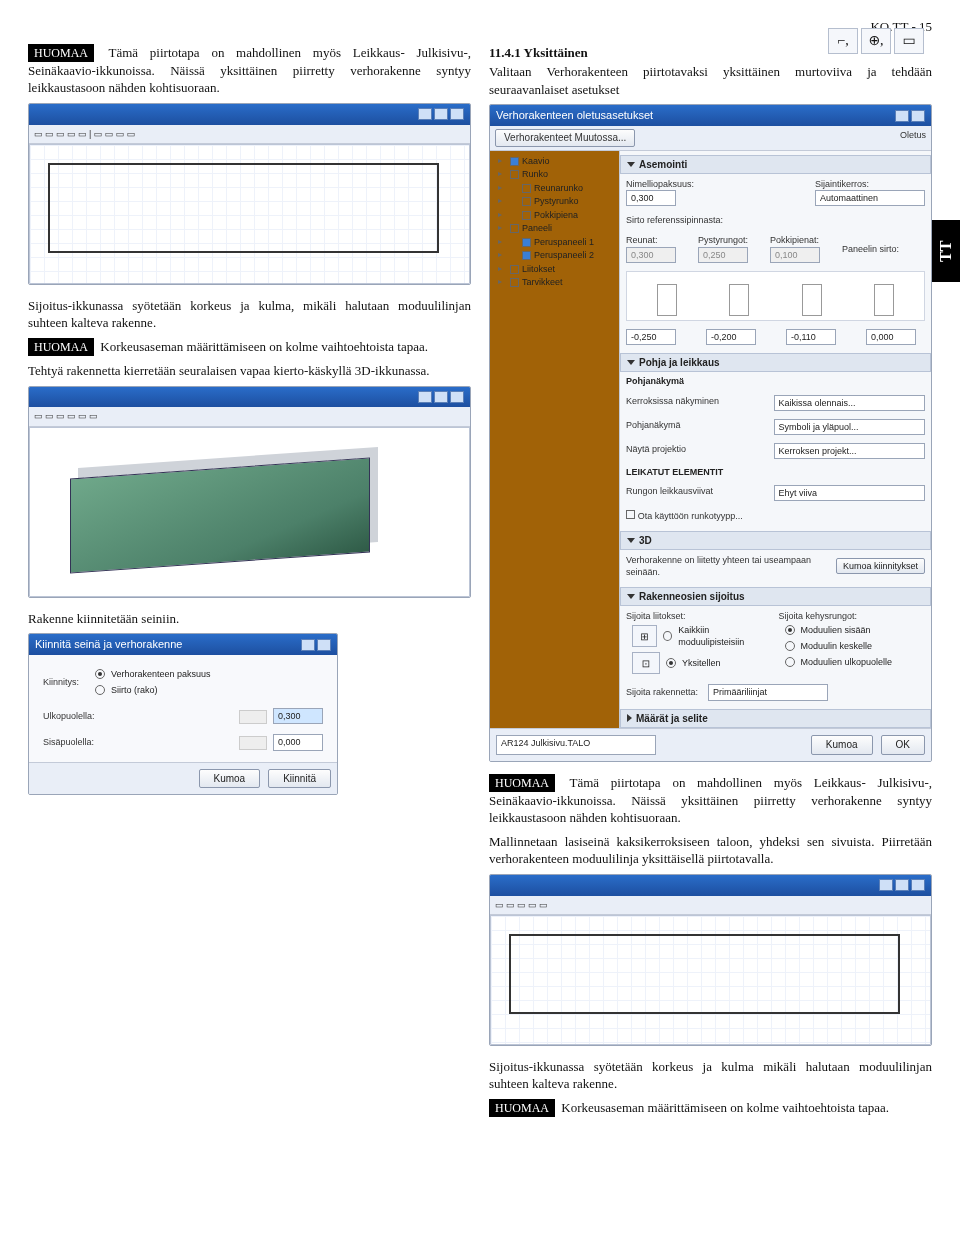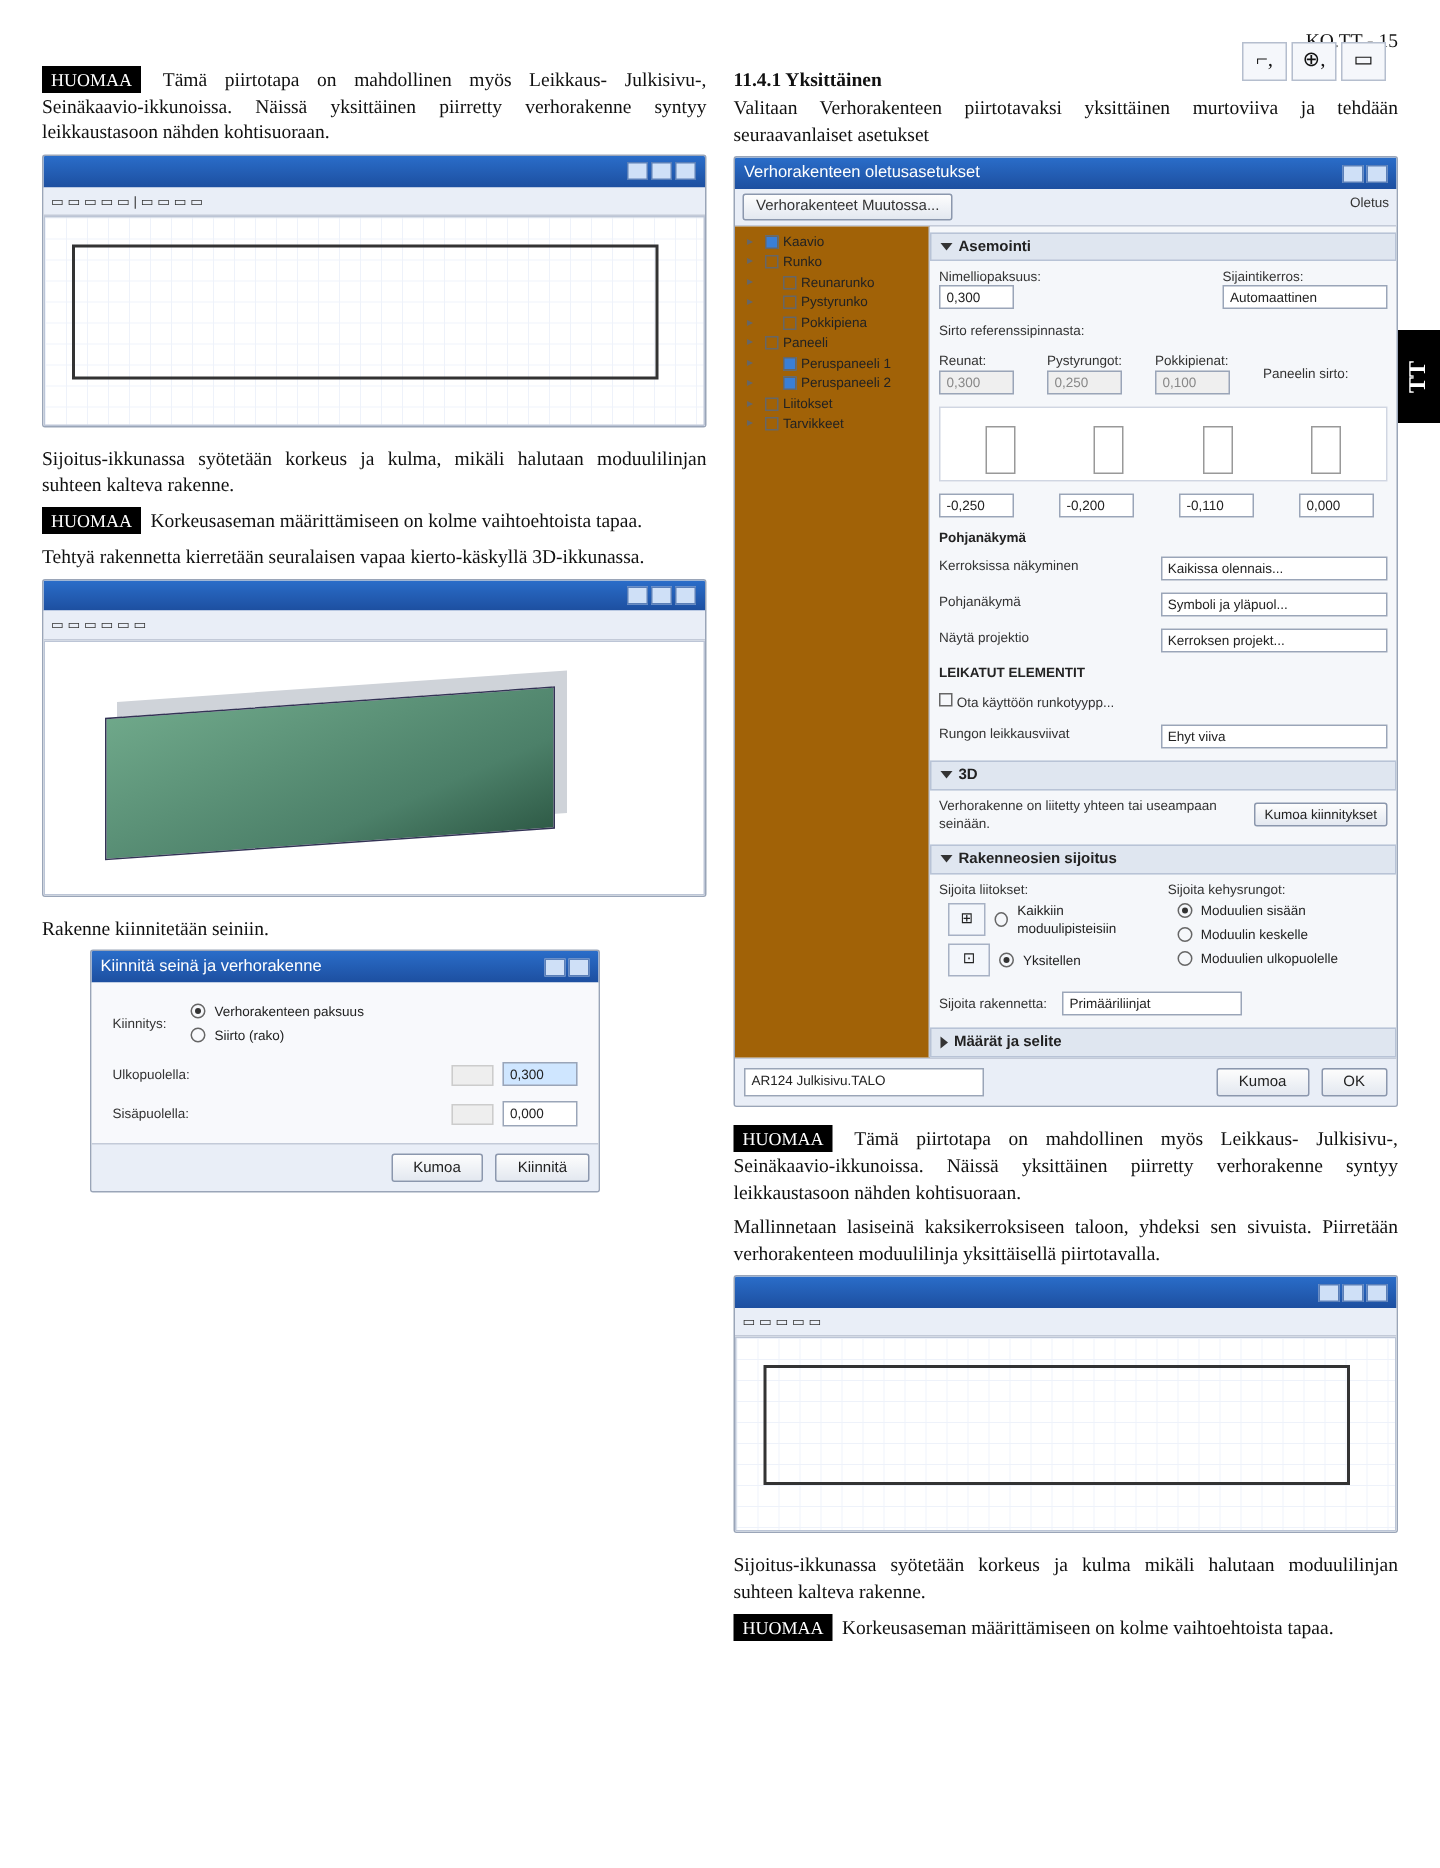--- a/index.html
+++ b/index.html
@@ -91,21 +91,21 @@
     background:linear-gradient(160deg,#6fa88a 0%,#4c8069 70%,#2f5b47 100%);
     transform: skewY(-4deg);
     border:1px solid #335; box-shadow: 8px -10px 0 #cfd3d9;
   }
   .iconbtn { width:28px; height:22px; border:1px solid #a7b1c4; background:#f3f6fb; display:flex; align-items:center; justify-content:center; font-size:10px; }
   .palette {
     position:absolute; right:36px; top:28px;
     display:flex; gap:3px;
   }
   .pal-ic { width:30px; height:26px; border:1px solid #b5bece; background:#f5f7fb; display:flex; align-items:center; justify-content:center; font-size:14px; }
-  .dialog-fix { width:340px;margin-left:32px; }
+  .dialog-fix { width:310px; }
   .kv { display:flex; justify-content:space-between; align-items:center; padding:5px 8px; }
   .ssbox { border:1px solid #ccc; background:#eee; display:inline-block; width:28px; height:14px; vertical-align:middle; }
   .small-canvas { height:130px; }
   .two-grid { display:flex; gap:6px; padding:4px 6px; }
   .two-grid > div { flex:1; }
 </style>
 </head>
 <body>
 
 <div class="page-header">KO.TT - 15</div>
@@ -256,40 +256,44 @@
             <div style="width:20px;height:32px;border:1px solid #999;"></div>
             <div style="width:20px;height:32px;border:1px solid #999;"></div>
           </div>
           <div class="form-row" style="gap:30px;">
             <span class="field">-0,250</span>
             <span class="field">-0,200</span>
             <span class="field">-0,110</span>
             <span class="field">0,000</span>
           </div>
 
+          <div class="section-head">
+              <span class="tri"></span>
+              <span>Pohja ja leikkaus</span>
+            </div>
           <div style="font-weight:bold; padding:3px 6px; font-size:9px;">Pohjanäkymä</div>
           <div class="two-grid">
             <div class="lbl">Kerroksissa näkyminen</div>
             <div class="field" style="flex:1;">Kaikissa olennais...</div>
           </div>
           <div class="two-grid">
             <div class="lbl">Pohjanäkymä</div>
             <div class="field" style="flex:1;">Symboli ja yläpuol...</div>
           </div>
           <div class="two-grid">
             <div class="lbl">Näytä projektio</div>
             <div class="field" style="flex:1;">Kerroksen projekt...</div>
           </div>
           <div style="font-weight:bold; padding:3px 6px; font-size:9px;">LEIKATUT ELEMENTIT</div>
           <div class="two-grid">
-            <div><span class="chk" style="display:inline-block;width:9px;height:9px;border:1px solid #666;"></span> <span class="lbl">Ota käyttöön runkotyypp...</span></div>
-          </div>
-          <div class="two-grid">
             <div class="lbl">Rungon leikkausviivat</div>
             <div class="field" style="flex:1;">Ehyt viiva</div>
+          </div>
+          <div class="two-grid">
+            <div><span class="chk" style="display:inline-block;width:9px;height:9px;border:1px solid #666;"></span> <span class="lbl">Ota käyttöön runkotyypp...</span></div>
           </div>
 
           <div class="section-head">
               <span class="tri"></span>
               <span>3D</span>
             </div>
           <div class="form-row" style="justify-content:space-between;">
             <span class="lbl" style="flex:1;">Verhorakenne on liitetty yhteen tai useampaan seinään.</span>
             <span class="btn" style="padding:1px 6px;font-size:9px;">Kumoa kiinnitykset</span>
           </div>

